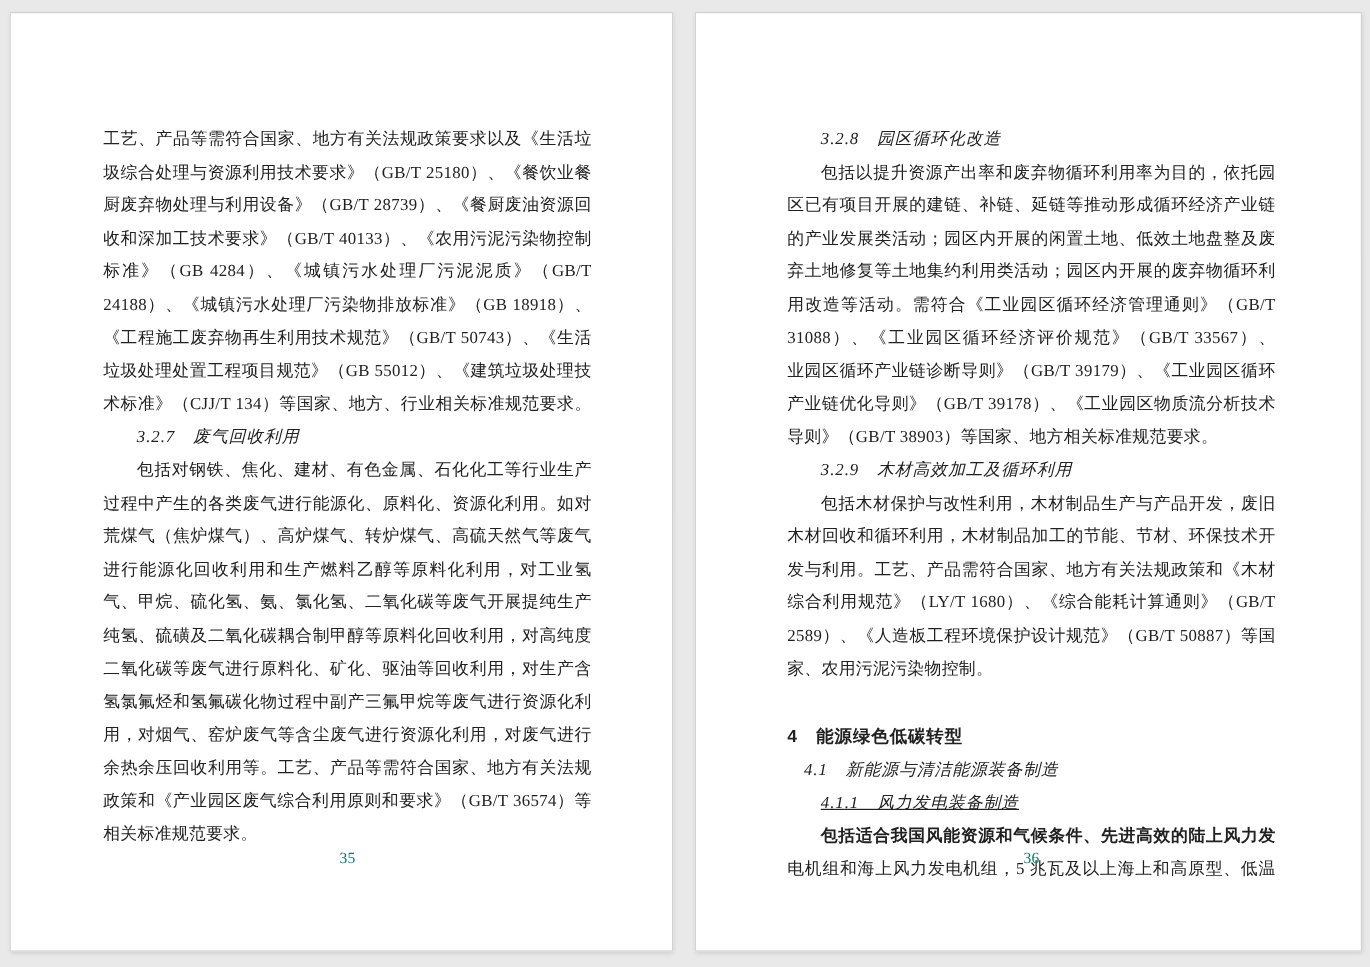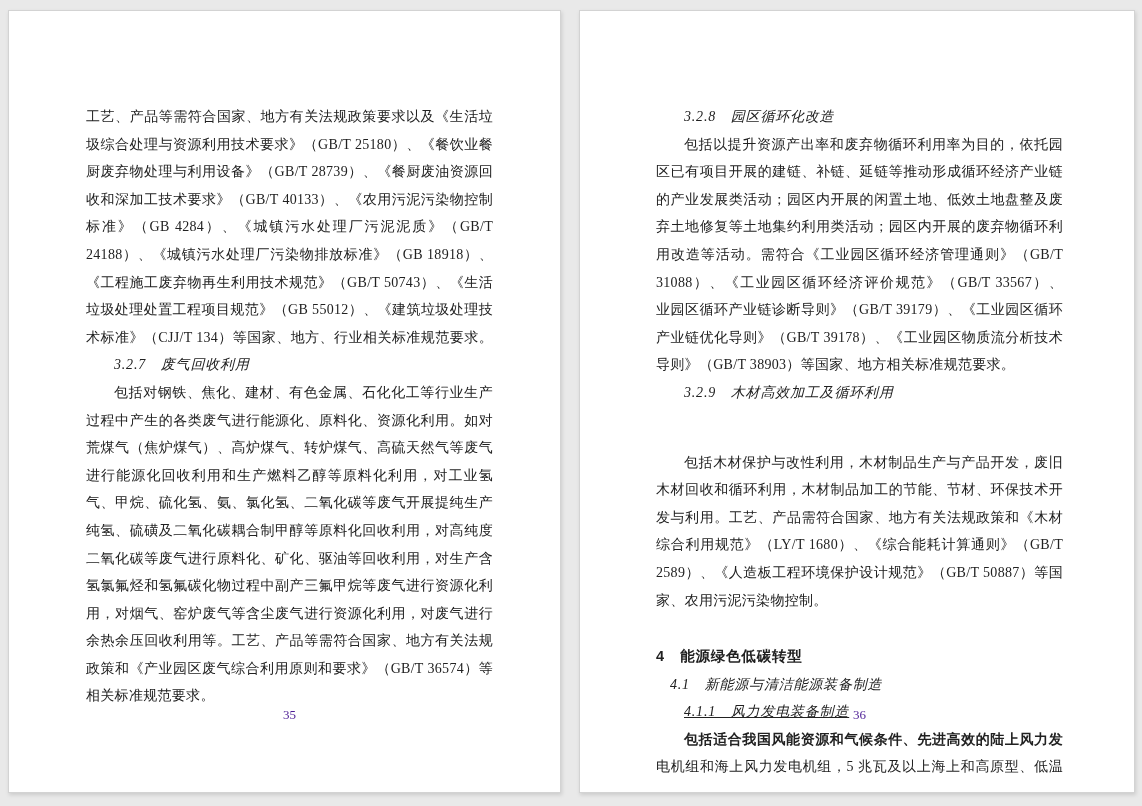--- a/index.html
+++ b/index.html
@@ -48,21 +48,21 @@
     font-weight:bold;
     font-size:14.5px;
     letter-spacing:0.8px;
     margin-top:29px;
   }
   .pagenum{
     position:absolute;top:598px;left:0;width:100%;
     text-align:center;
     font-size:13px;
     line-height:27.6px;
-    color:#4c1d95;
+    color:#0f766e;
   }
 </style>
 </head>
 <body style="background: rgb(233, 233, 233);">
 
 <div>
 
   <div class="page left" style="background: rgb(255, 255, 255); border-color: rgb(211, 211, 211);">
     <div class="content" style="color: rgb(33, 33, 33);">
       <div class="lines">
@@ -100,21 +100,21 @@
           <div class="ln just" style="padding-left: 28px;">包括以提升资源产出率和废弃物循环利用率为目的，依托园</div>
           <div class="ln just">区已有项目开展的建链、补链、延链等推动形成循环经济产业链</div>
           <div class="ln just">的产业发展类活动；园区内开展的闲置土地、低效土地盘整及废</div>
           <div class="ln just">弃土地修复等土地集约利用类活动；园区内开展的废弃物循环利</div>
           <div class="ln just">用改造等活动。需符合《工业园区循环经济管理通则》（GB/T</div>
           <div class="ln just">31088）、《工业园区循环经济评价规范》（GB/T 33567）、《工</div>
           <div class="ln just">业园区循环产业链诊断导则》（GB/T 39179）、《工业园区循环</div>
           <div class="ln just">产业链优化导则》（GB/T 39178）、《工业园区物质流分析技术</div>
           <div class="ln">导则》（GB/T 38903）等国家、地方相关标准规范要求。</div>
           <div class="ln kai" style="padding-left: 28px;">3.2.9　木材高效加工及循环利用</div>
-          <div class="ln just" style="padding-left: 28px; margin-top: 42px;">包括木材保护与改性利用，木材制品生产与产品开发，废旧</div>
+          <div class="ln just" style="padding-left: 28px;">包括木材保护与改性利用，木材制品生产与产品开发，废旧</div>
           <div class="ln just">木材回收和循环利用，木材制品加工的节能、节材、环保技术开</div>
           <div class="ln just">发与利用。工艺、产品需符合国家、地方有关法规政策和《木材</div>
           <div class="ln just">综合利用规范》（LY/T 1680）、《综合能耗计算通则》（GB/T</div>
           <div class="ln just">2589）、《人造板工程环境保护设计规范》（GB/T 50887）等国</div>
           <div class="ln">家、农用污泥污染物控制。</div>
           <div class="ln hbold">4　能源绿色低碳转型</div>
           <div class="ln kai" style="padding-left: 14px;">4.1　新能源与清洁能源装备制造</div>
           <div class="ln kai" style="padding-left: 28px; text-decoration: underline;">4.1.1　风力发电装备制造</div>
           <div class="ln just" style="padding-left: 28px; font-weight: bold;">包括适合我国风能资源和气候条件、先进高效的陆上风力发</div>
           <div class="ln just">电机组和海上风力发电机组，5 兆瓦及以上海上和高原型、低温</div>

